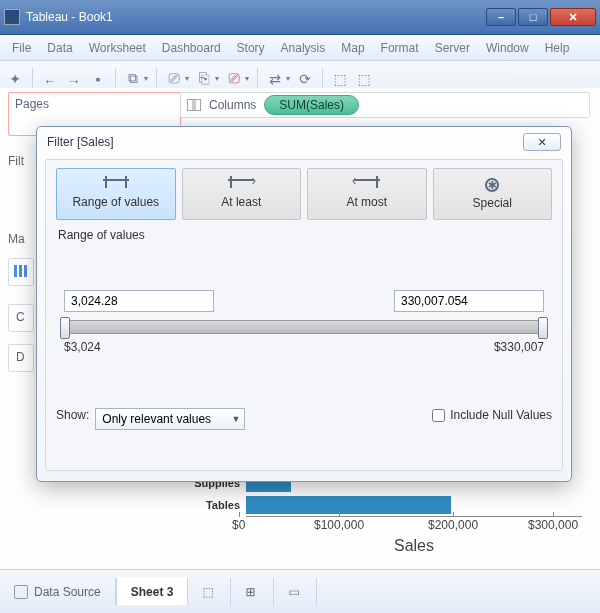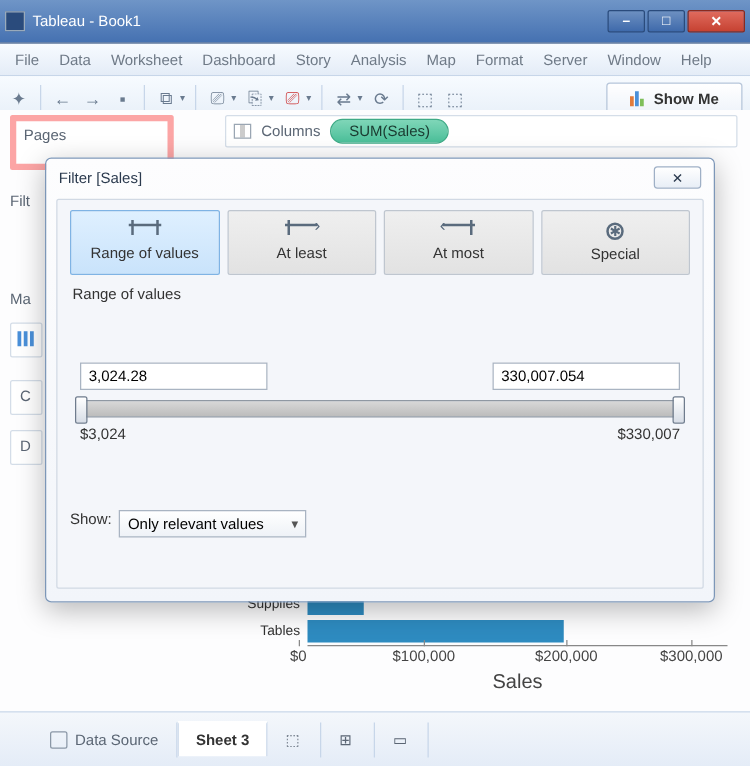--- a/index.html
+++ b/index.html
@@ -16,44 +16,44 @@
   .toolbar { height: 36px; background: linear-gradient(#f7fbff,#e7eff8); border-bottom:1px solid #c7d6e9; display:flex; align-items:center; padding:0 6px; gap:6px; }
   .tb-ico { width:18px; height:18px; display:flex; align-items:center; justify-content:center; color:#6a7b8f; font-size:14px; cursor:pointer; }
   .tb-sep { width:1px; height:22px; background:#c7d6e9; margin:0 2px; }
   .tb-drop { font-size:8px; color:#6a7b8f; margin-left:-4px;}
   .showme { margin-left:auto; height:26px; padding:0 18px; background:linear-gradient(#fff,#eef3fa); border:1px solid #b7c6da; border-radius:3px; display:flex; align-items:center; gap:8px; cursor:pointer; font-size:12px; font-weight:bold; color:#333;}
   .showme-ico { display:inline-flex; gap:1px; align-items:flex-end;}
   .showme-ico i { width:3px; display:inline-block;}
   .visual-area { position:absolute; top:88px; left:0; right:0; bottom:36px; background:#fdfdfe; }
 
   
-  .pages-panel { position:absolute; top:4px; left:8px; width:131px; height:44px; border:5px solid #fca5a5; background:#fff; border-radius:2px; padding:4px 6px; color:#5b6674;}
+  .pages-panel { position:absolute; top:4px; left:8px; width:173px; height:44px; border:1px solid #fca5a5; background:#fff; border-radius:2px; padding:4px 6px; color:#5b6674;}
   .columns-shelf { position:absolute; top:4px; left:180px; right:10px; height:26px; border:1px solid #d4dde8; border-radius:2px; background:#fff; display:flex; align-items:center; gap:8px; padding:0 6px;}
   .shelf-ico { width:14px; height:12px; border:1px solid #9aa6b3; display:inline-block; background:linear-gradient(90deg,#fff 33%,#ccc 33% 66%,#fff 66%);}
   .shelf-label { color:#5b6674; }
   .pill { background:linear-gradient(#7fd6b8,#4bbf99); color:#1a3a30; border:1px solid #3faa86; border-radius:11px; padding:2px 14px; font-size:12px; cursor:pointer;}
   .filt-label { position:absolute; top:66px; left:8px; color:#5b6674; }
   .ma-label { position:absolute; top:144px; left:8px; color:#5b6674; }
   .left-stub { position:absolute; left:8px; width:26px; height:28px; border:1px solid #d4dde8; border-radius:2px; background:#fff;}
   .stub1 { top:170px;} .stub2 { top:216px;} .stub3 { top:256px;}
   .stub1::after{content:"";position:absolute;left:5px;top:6px;width:3px;height:12px;background:#4a90d9;box-shadow:5px 0 #4a90d9,10px 0 #4a90d9;}
 
   
   .chart-frag { position:absolute; left:178px; top:384px; right:18px; height:120px; }
   .chart-row { display:flex; align-items:center; height:22px; gap:6px;}
-  .chart-row .lab { width:62px; text-align:right; color:#333; font-size:11px; font-weight:normal;}
+  .chart-row .lab { width:62px; text-align:right; color:#333; font-size:11px; font-weight:bold;}
   .chart-row .bar { height:18px; background:#2e8bc0;}
   .axis { position:relative; margin-left:68px; height:30px; border-top:1px solid #888;}
   .axis .tick { position:absolute; top:-5px; text-align:center; color:#444; font-size:11px;}
   .axis .tick::before{content:"";position:absolute;left:50%;top:0;width:1px;height:5px;background:#888;}
   .axis .tick span{display:block;margin-top:6px;}
   .axis-title { position:absolute; left:50%; transform:translateX(-50%); top:20px; color:#444; font-size:16px;}
 
   
-  .bottom-tabs { position:absolute; left:0; right:0; bottom:0; height:44px; background:linear-gradient(#f4f7fb,#e4ecf7); border-top:1px solid #c7d6e9; display:flex; align-items:center;padding-left:26px;}
+  .bottom-tabs { position:absolute; left:0; right:0; bottom:0; height:44px; background:linear-gradient(#f4f7fb,#e4ecf7); border-top:1px solid #c7d6e9; display:flex; align-items:center;}
   .bt-tab { height:28px; padding:0 14px; display:flex; align-items:center; gap:6px; border-right:1px solid #c7d6e9; color:#5b6674; cursor:pointer; font-size:12px;}
   .bt-tab.active { background:#fff; border-top:2px solid #fff; font-weight:bold; color:#333; margin-top:-1px; border-left:1px solid #c7d6e9;}
   .bt-ico { width:14px; height:14px; display:inline-block;}
 
   
   .dialog { position:absolute; left:36px; top:126px; width:536px; height:356px; background:linear-gradient(#fdfdfe,#f2f5fa); border:1px solid #7d97b8; border-radius:5px; box-shadow:0 6px 22px rgba(0,0,0,.28); }
   .dlg-title { height:30px; display:flex; align-items:center; padding:0 10px; color:#2b3a4e; font-size:13px;}
   .dlg-close { margin-left:auto; width:38px; height:18px; border:1px solid #9fb0c6; border-radius:3px; background:linear-gradient(#fff,#e8eef6); display:flex; align-items:center; justify-content:center; font-size:11px; cursor:pointer;}
   .dlg-body { position:absolute; top:32px; left:8px; right:8px; bottom:10px; background:#f4f6fa; border:1px solid #d1d9e4; border-radius:2px; padding:8px 10px 10px;}
   .tabs { display:flex; gap:6px; }
@@ -131,28 +131,20 @@
     <span class="tb-drop">▾</span>
   <div class="tb-ico" style="color:#c33">⎚</div>
     <span class="tb-drop">▾</span>
   <div class="tb-sep"></div>
   <div class="tb-ico">⇄</div>
     <span class="tb-drop">▾</span>
   <div class="tb-ico">⟳</div>
   <div class="tb-sep"></div>
   <div class="tb-ico">⬚</div>
   <div class="tb-ico">⬚</div>
-  <div class="showme">
-    <span class="showme-ico">
-      <i style="height:8px;background:#e07b3c"></i>
-        <i style="height:12px;background:#4a90d9"></i>
-        <i style="height:6px;background:#7fbf5a"></i>
-    </span>
-    <span>Show Me</span>
-  </div>
 </div>
 
 <div class="visual-area">
   <div class="pages-panel">
     <span>Pages</span>
   </div>
   <div class="columns-shelf">
     <span class="shelf-ico"></span>
     <span class="shelf-label">Columns</span>
     <span class="pill">SUM(Sales)</span>
@@ -251,16 +243,20 @@
     <div class="slider-labels">
       <span>$3,024</span>
       <span>$330,007</span>
     </div>
 
     <div class="dlg-lower">
       <label>Show:</label>
       <div class="select">
         <span>Only relevant values</span>
       </div>
+      <label class="chk">
+        <input type="checkbox" style="">
+        <span>Include Null Values</span>
+      </label>
     </div>
 
   </div>
 </div>
 
 </body></html>

